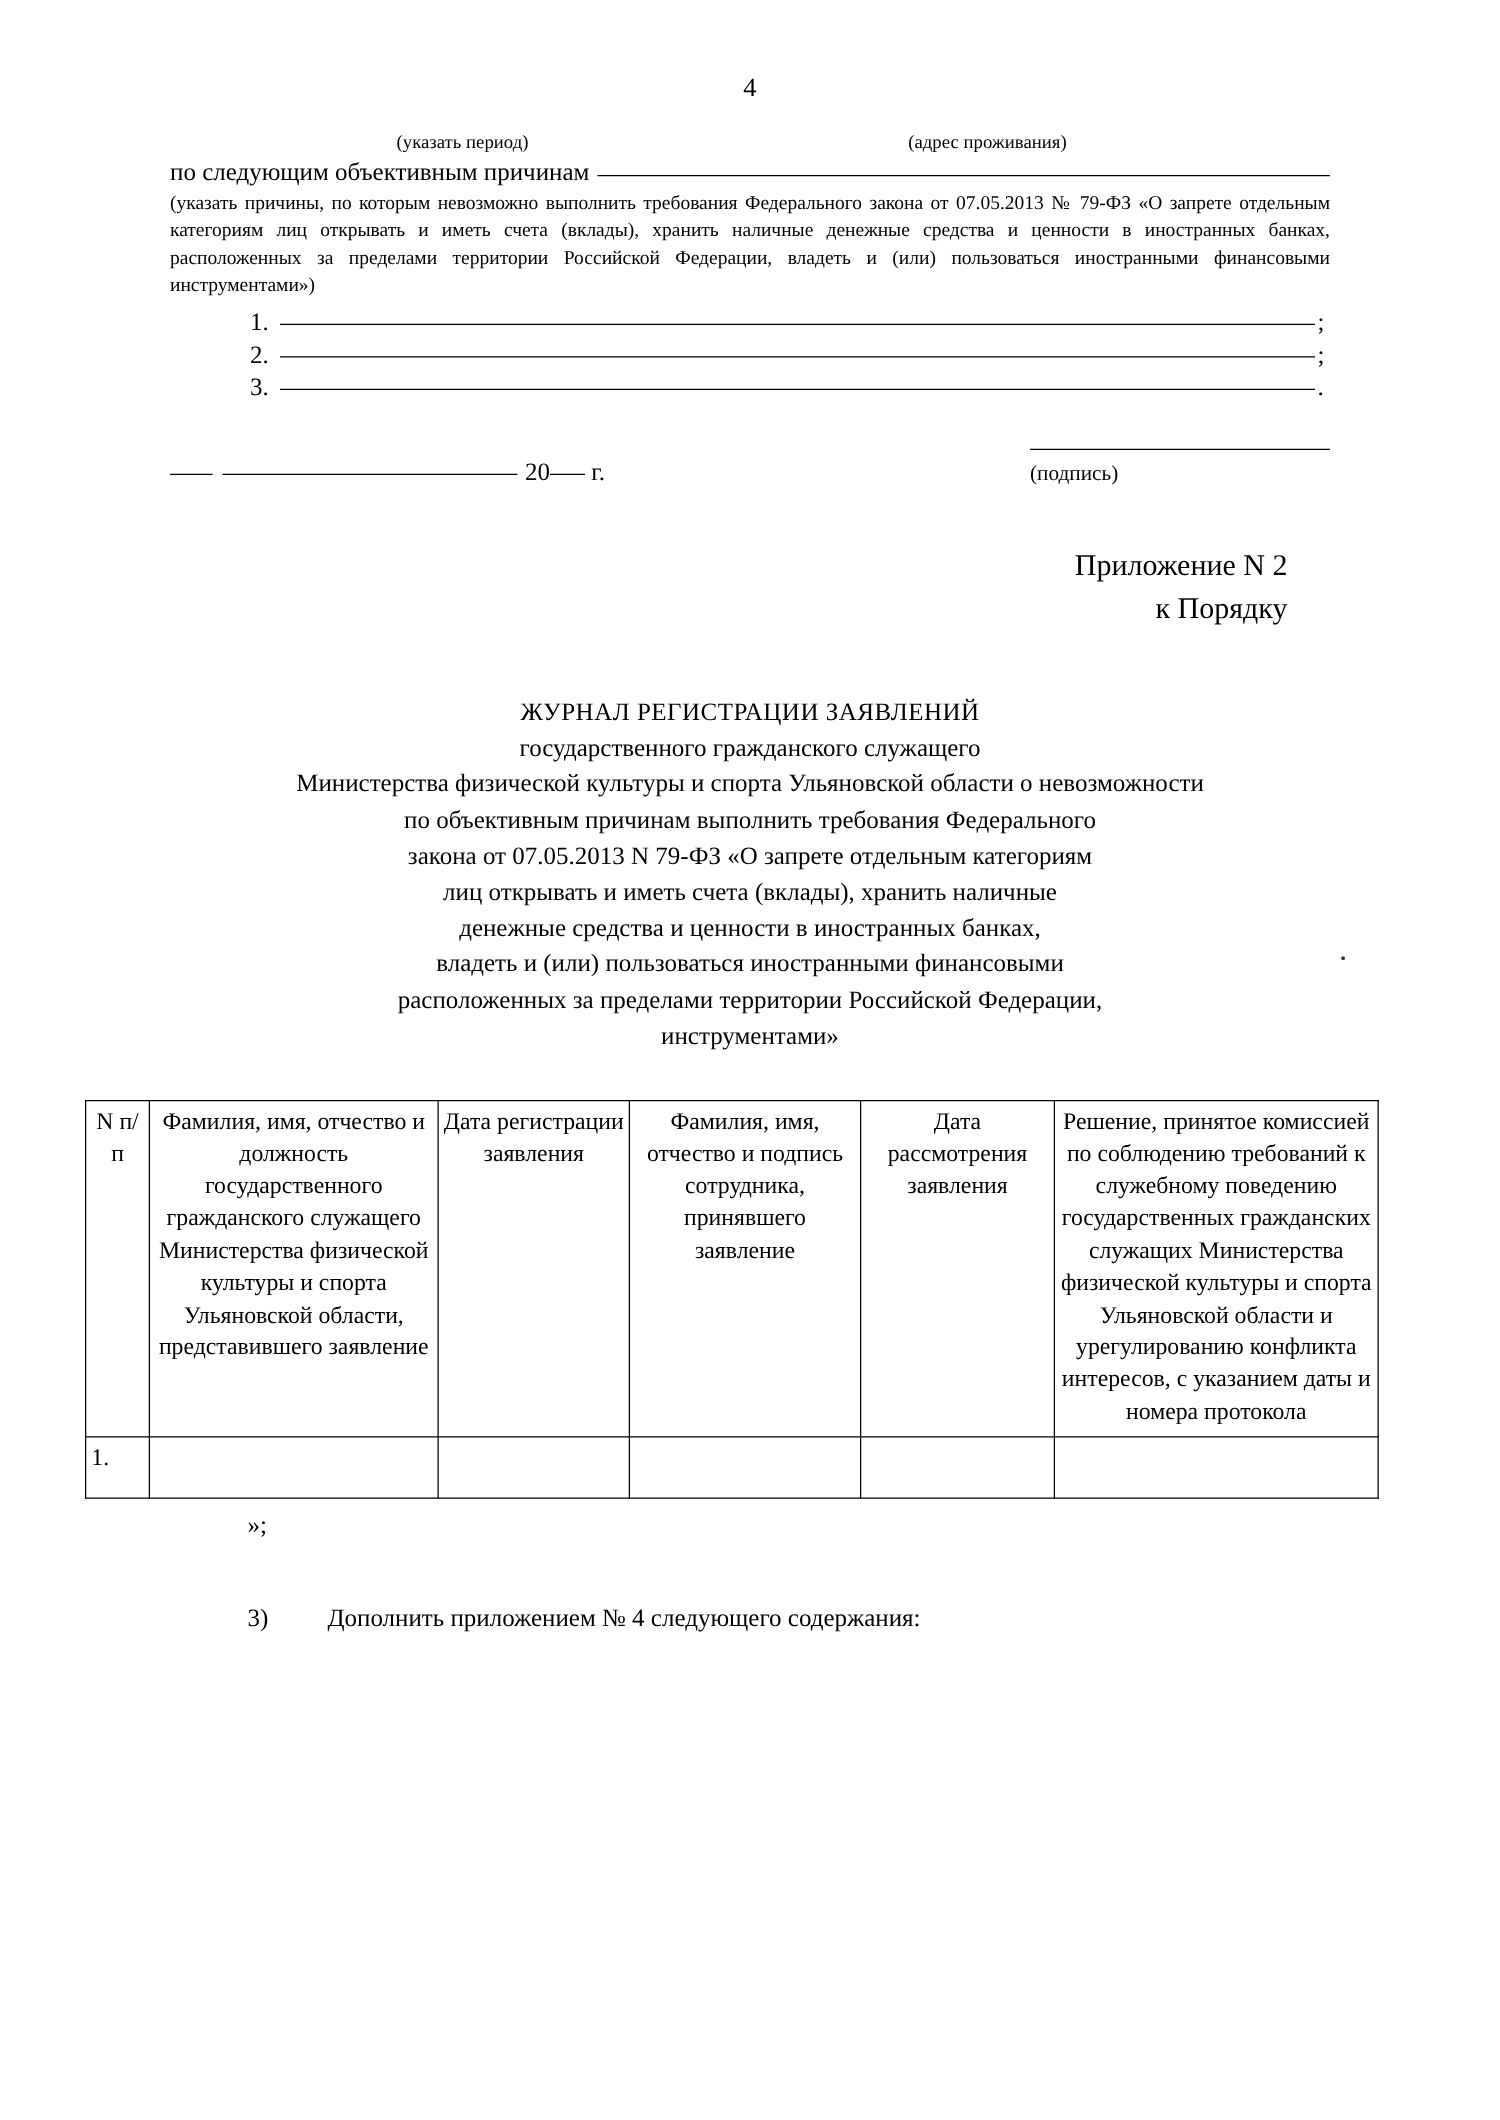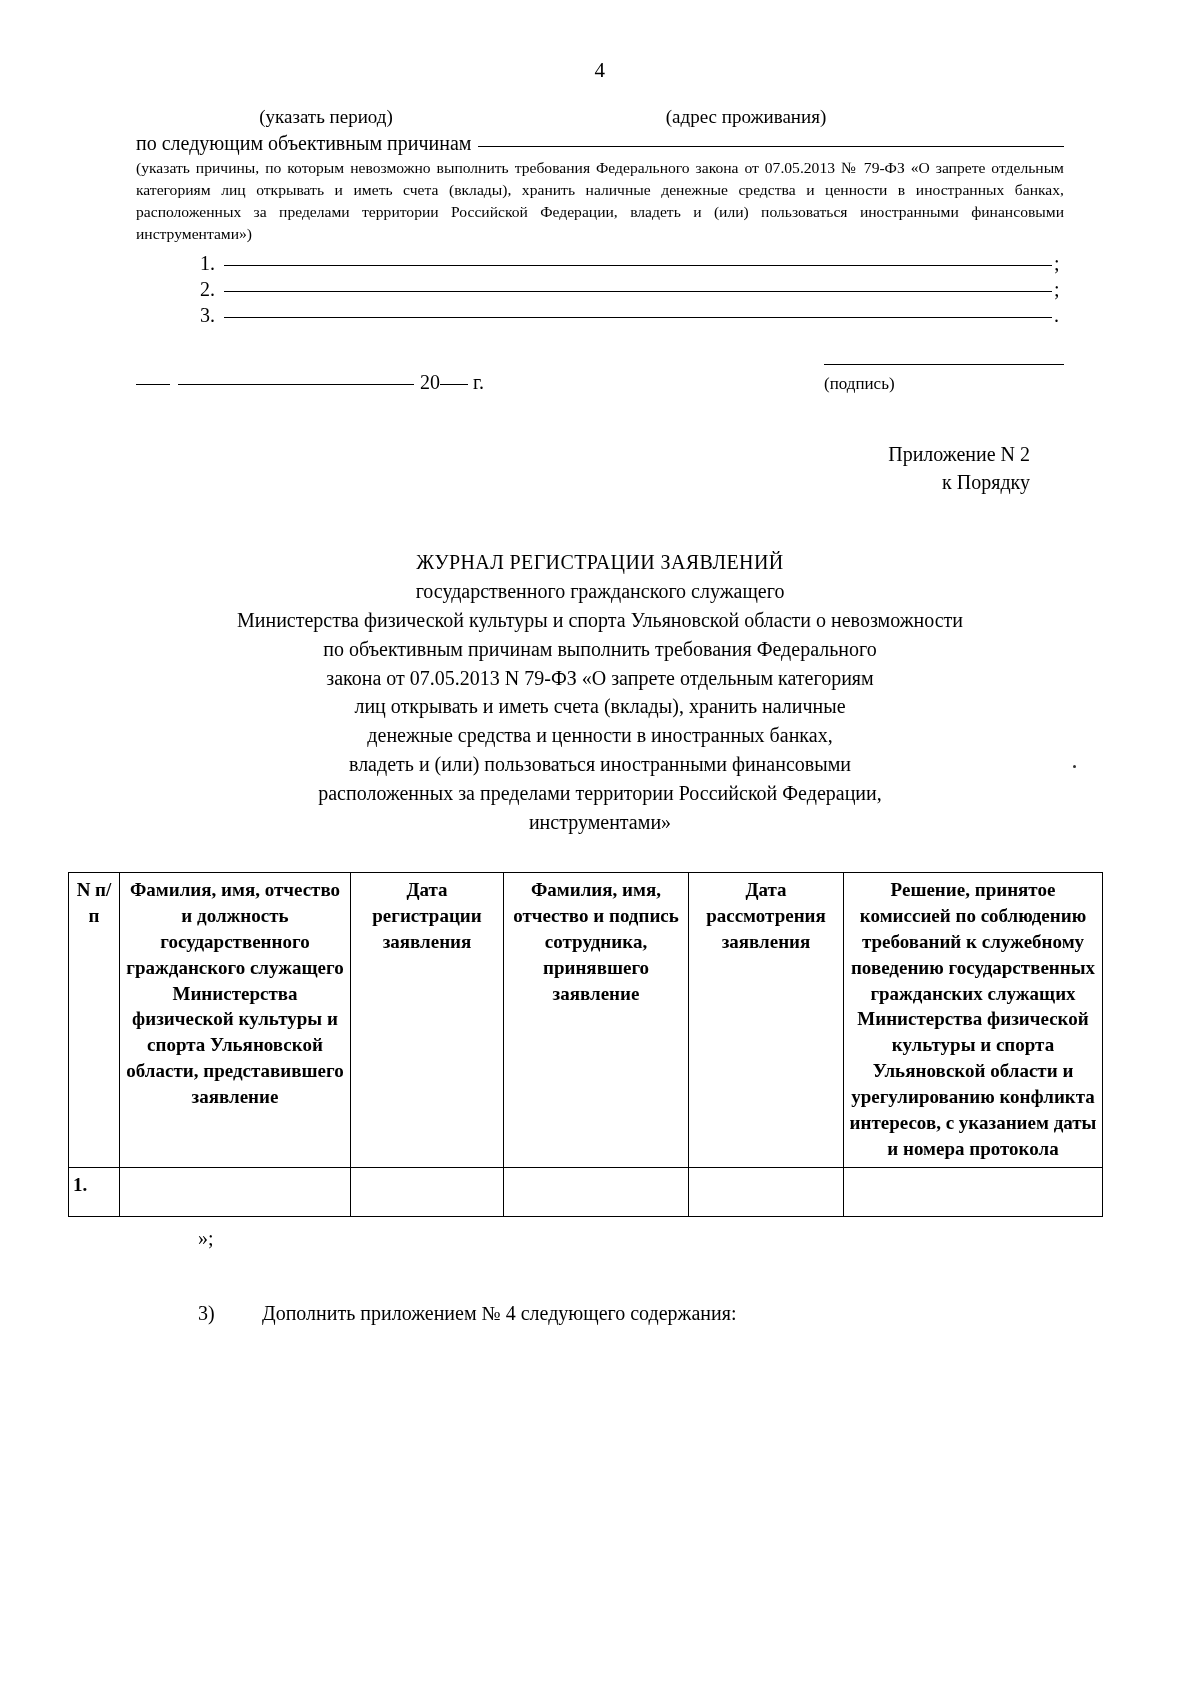--- a/index.html
+++ b/index.html
@@ -29,22 +29,22 @@
   .page-number {
     text-align: center;
     font-size: 21px;
     padding-top: 58px;
     letter-spacing: 0.3px;
   }
 
   
   .caption-row {
     display: flex;
-    justify-content: flex-start;
-    font-size: 19px;
+    justify-content: center;
+    font-size: 15px;
     margin-top: 23px;
   }
   .caption-left {
     width: 380px;
     text-align: center;
   }
   .caption-right {
     width: 460px;
     text-align: center;
   }
@@ -130,21 +130,21 @@
     top: -4px;
   }
   .ds-g { margin-left: 5px; }
   .ds-spacer { flex: 1; }
   .sig-block { width: 240px; text-align: left; }
   .sig-rule { border-bottom: 1.4px solid #000; height: 1px; }
   .sig-label { font-size: 17px; margin-top: 9px; }
 
   .right-block {
     text-align: right;
-    font-size: 20px;
+    font-size: 24px;
     line-height: 1.42;
     margin-top: 46px;
     padding-right: 34px;
   }
 
   .center-title {
     text-align: center;
     font-size: 20px;
     line-height: 1.44;
     margin-top: 52px;
@@ -156,21 +156,21 @@
     width: 992px;
     margin-top: 36px;
     margin-left: -68px;
     table-layout: fixed;
   }
   table.journal th,
   table.journal td {
     border: 1.3px solid #000;
     vertical-align: top;
     text-align: center;
-    font-weight: bold;
+    font-weight: normal;
     font-size: 19px;
     line-height: 1.36;
     padding: 4px 3px 6px 3px;
     margin-left: 44px;
   }
   table.journal th.c0 { width: 44px; }
   table.journal th.c1 { width: 224px; }
   table.journal th.c2 { width: 146px; }
   table.journal th.c3 { width: 178px; }
   table.journal th.c4 { width: 148px; }

